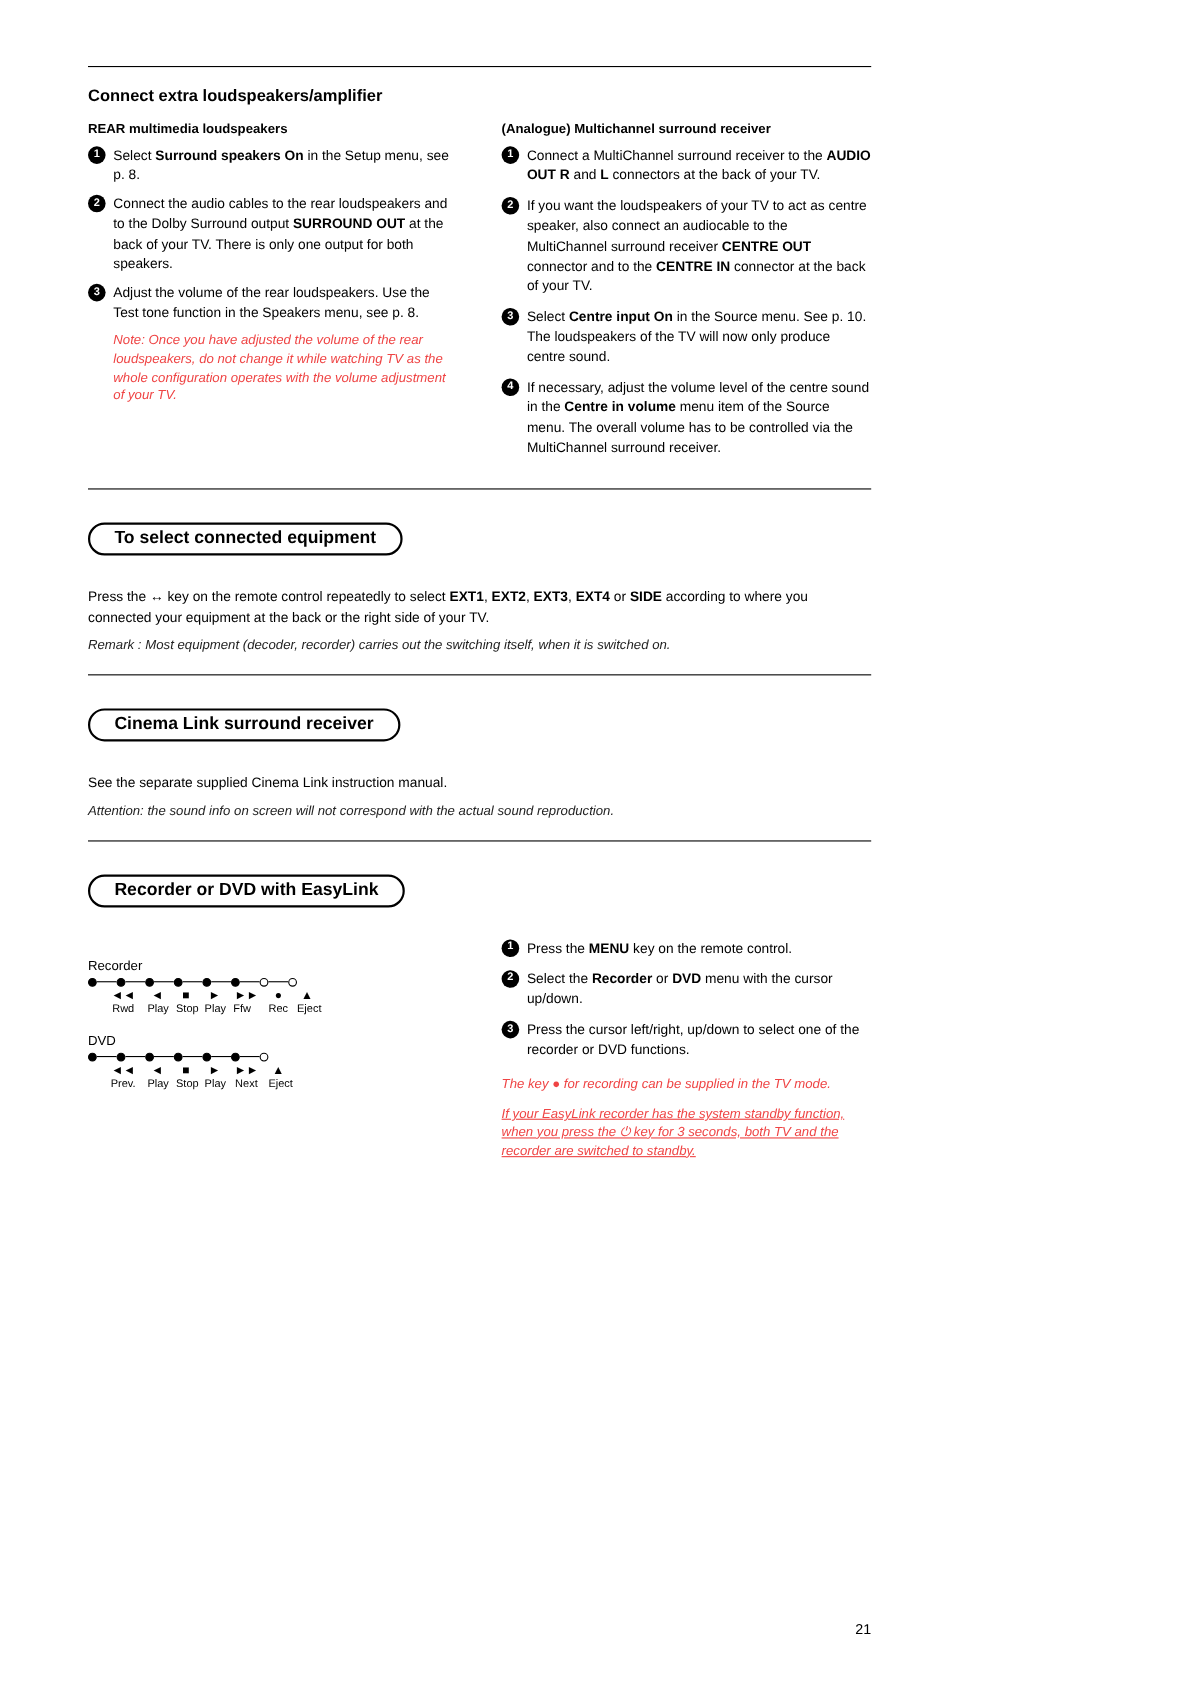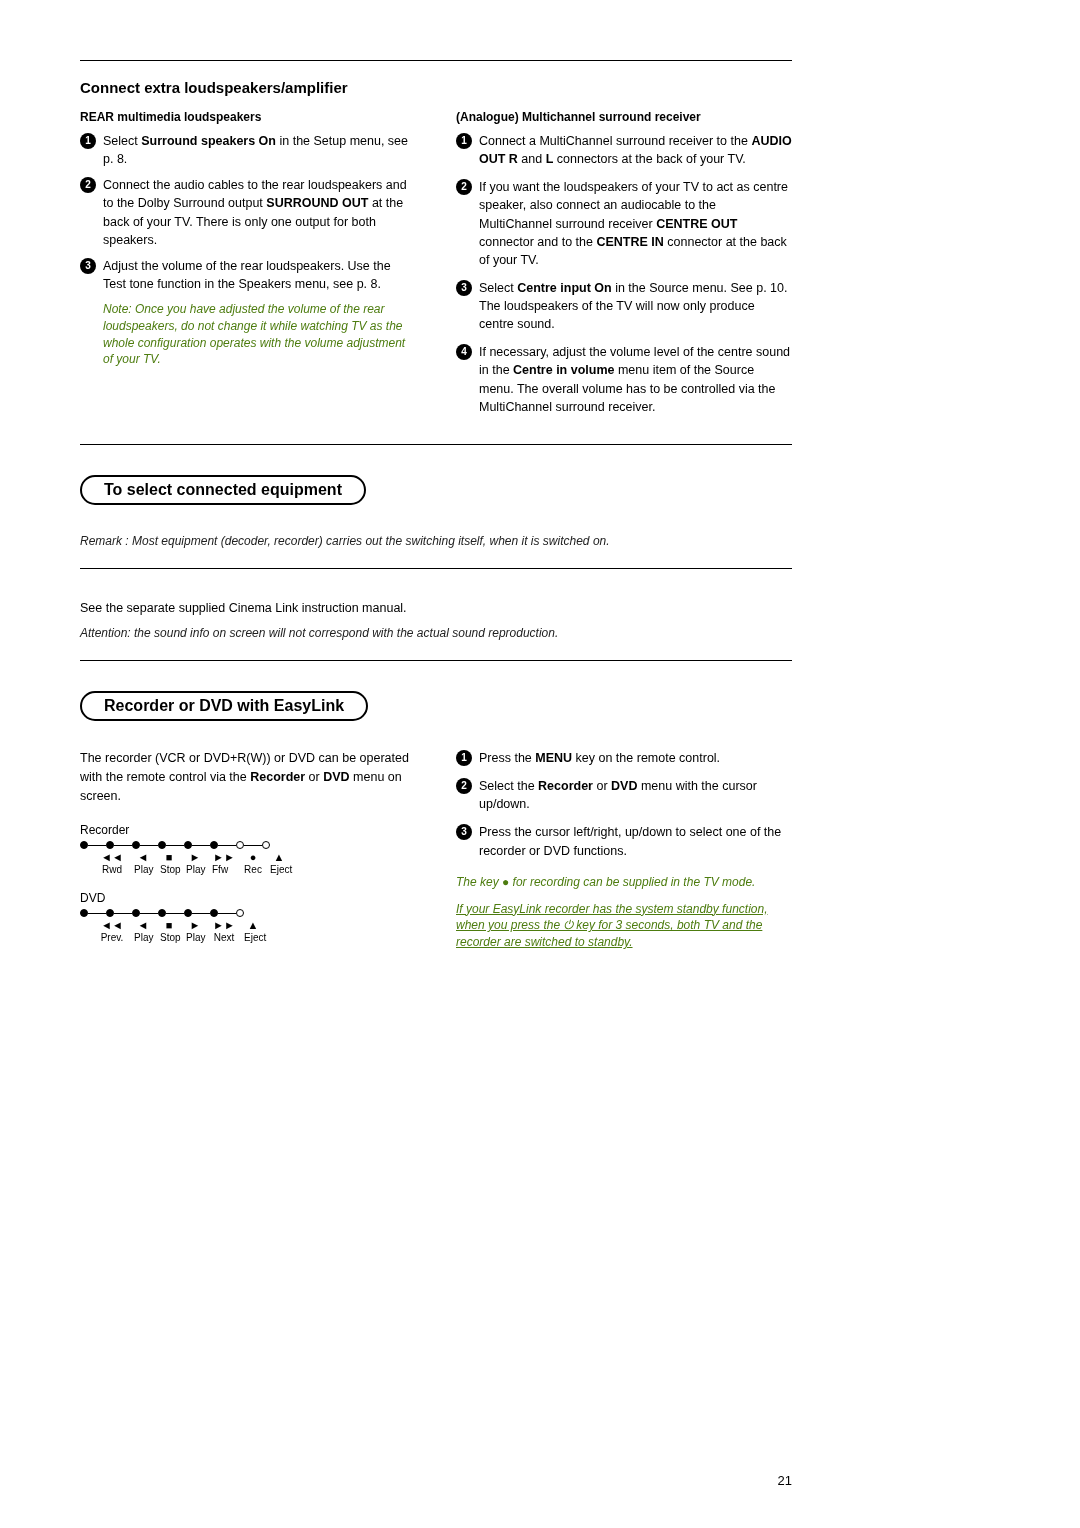--- a/index.html
+++ b/index.html
@@ -64,21 +64,21 @@
       flex-shrink: 0;
       margin-right: 7px;
       margin-top: 1px;
     }
     .italic-note {
       font-style: italic;
       font-size: 12px;
       line-height: 1.4;
       margin-top: 6px;
       margin-left: 23px;
-      color: #4d7c0f;
+      color: #ef4444;
     }
     .section-header-box {
       display: inline-block;
       border: 2px solid #000;
       border-radius: 16px;
       padding: 4px 22px;
       font-size: 16px;
       font-weight: bold;
       margin-bottom: 14px;
     }
@@ -183,37 +183,40 @@
           </li>
         </ul>
       </div>
     </div>
   </div>
 
   <div class="section-with-rule">
     <div style="margin-bottom:14px;">
       <span class="section-header-box">To select connected equipment</span>
     </div>
+    <div class="body-text">
+      Press the ↔ key on the remote control repeatedly to select <b>EXT1</b>, <b>EXT2</b>, <b>EXT3</b>, <b>EXT4</b> or <b>SIDE</b> according to where you connected your equipment at the back or the right side of your TV.
+    </div>
     <div class="italic-remark">Remark : Most equipment (decoder, recorder) carries out the switching itself, when it is switched on.</div>
   </div>
 
   <div class="section-with-rule">
+    <div style="margin-bottom:14px;">
+      <span class="section-header-box">Cinema Link surround receiver</span>
+    </div>
     <div class="body-text">See the separate supplied Cinema Link instruction manual.</div>
     <div class="italic-remark">Attention: the sound info on screen will not correspond with the actual sound reproduction.</div>
   </div>
 
   <div class="section-with-rule">
     <div style="margin-bottom:14px;">
       <span class="section-header-box">Recorder or DVD with EasyLink</span>
     </div>
     <div class="two-col">
       <div class="col">
-        <div class="body-text">
-          The recorder (VCR or DVD+R(W)) or DVD can be operated with the remote control via the <b>Recorder</b> or <b>DVD</b> menu on screen.
-        </div>
 
         <div class="recorder-diagram">
           <div style="font-size:12px; margin-bottom:4px;">Recorder</div>
 
           <div style="display:flex; align-items:center; margin-bottom:2px;">
             <div class="dot" style="margin-right:0;"></div>
             <div class="line-seg" style="width:18px;"></div>
             <div class="dot"></div>
             <div class="line-seg" style="width:18px;"></div>
             <div class="dot"></div>

